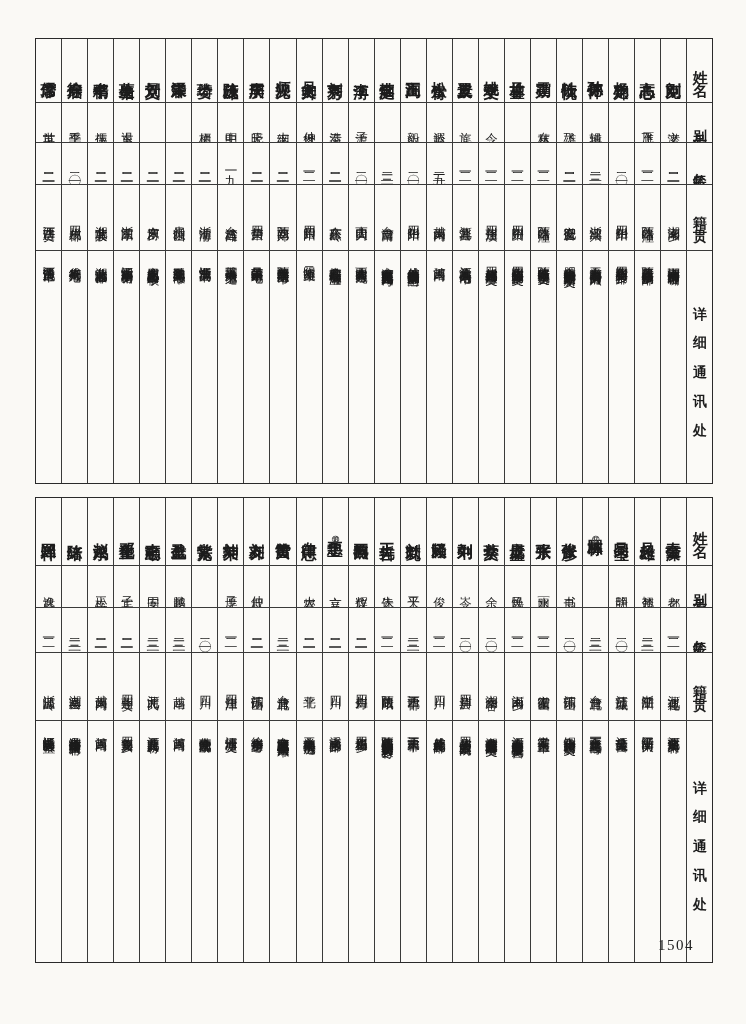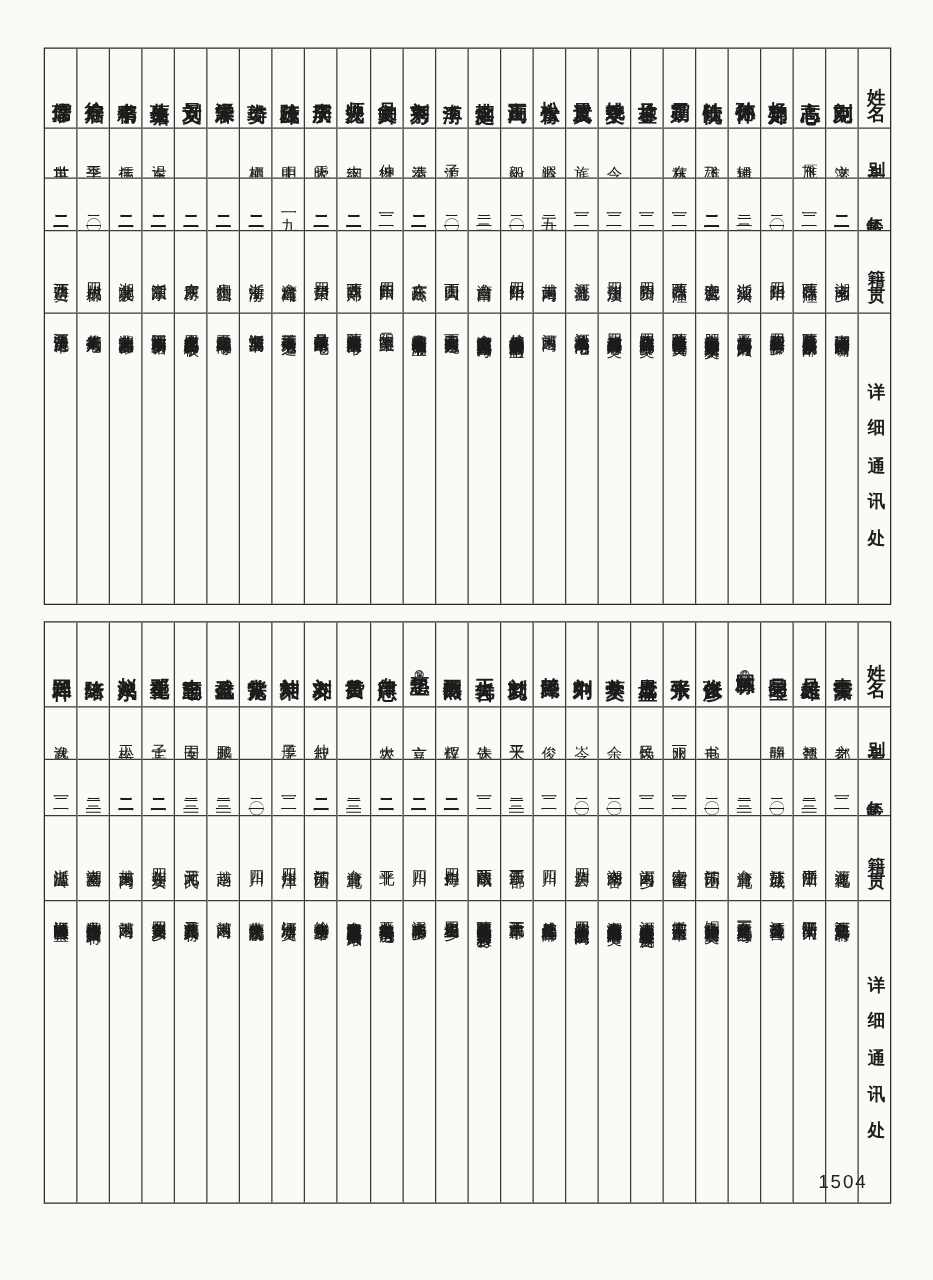--- a/index.html
+++ b/index.html
@@ -47,21 +47,21 @@
   .hdr .cell > span{font-weight:700;}
   .hdr .name > span{font-size:15px;letter-spacing:0.85em;}
   .hdr .hao  > span{font-size:14px;letter-spacing:0.35em;}
   .hdr .age  > span{font-size:13.5px;letter-spacing:0.1em;}
   .hdr .jiguan > span{font-size:14px;letter-spacing:0.9em;}
   .hdr .addr{align-items:center;padding-top:0;}
   .hdr .addr > span{font-size:14px;letter-spacing:2.1em;}
   .page-num{
     position:absolute;top:937px;right:52px;
     font-size:15px;letter-spacing:1.5px;color:#222;
-    font-family:Liberation Sans, sans-serif;
+    font-family:Liberation Serif, serif;
   }
 </style>
 </head>
 <body>
 
 <div class="page">
 
   <div class="dir-table" id="table-top">
     <div class="col hdr">
       <div class="cell name">

